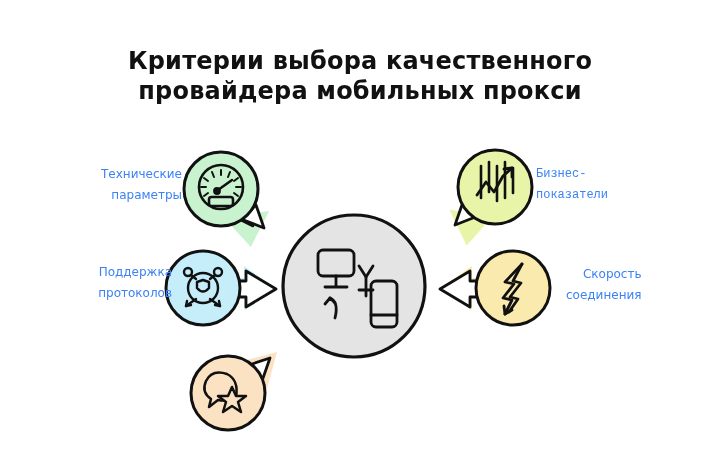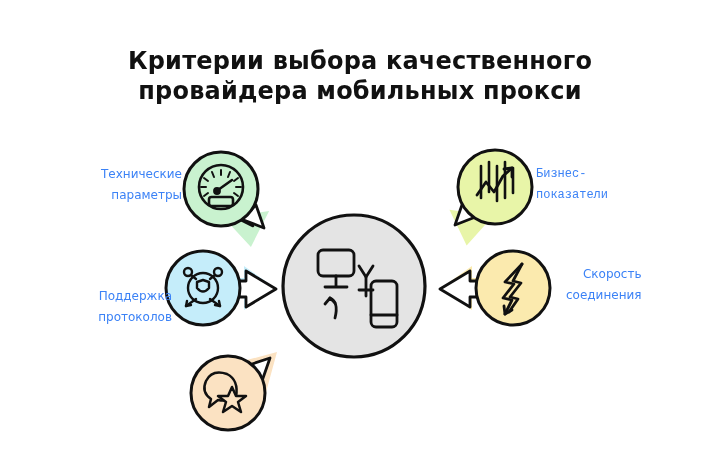--- a/index.html
+++ b/index.html
@@ -41,21 +41,21 @@
     font-size: 12px;
     line-height: 21px;
     color: #3b82f6;
     white-space: nowrap;
   }
   .label .lline { display: block; }
   .label.right-aligned { text-align: right; }
   .label.left-aligned { text-align: left; }
   
   #label-tech   { right: 538px; top: 164px; }
-  #label-proto  { right: 548px; top: 262px; margin-top: 24px; }
+  #label-proto  { right: 548px; top: 262px; }
   #label-review { right: 516px; top: 366px; }
   #label-biz    { left: 536px;  top: 164px; font-family: Liberation Mono, monospace; }
   #label-speed  { left: 566px;  top: 264px; text-align: right; }
   svg { display: block; }
   .sheen { fill: #ffffff; opacity: 0.55; }
 </style>
 </head>
 <body>
 
 <div id="infographic">

